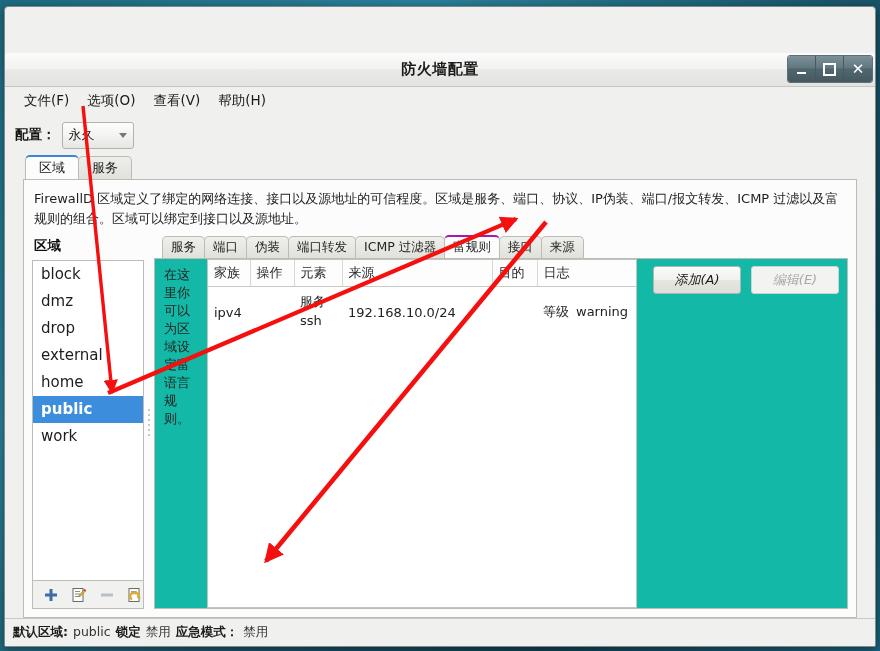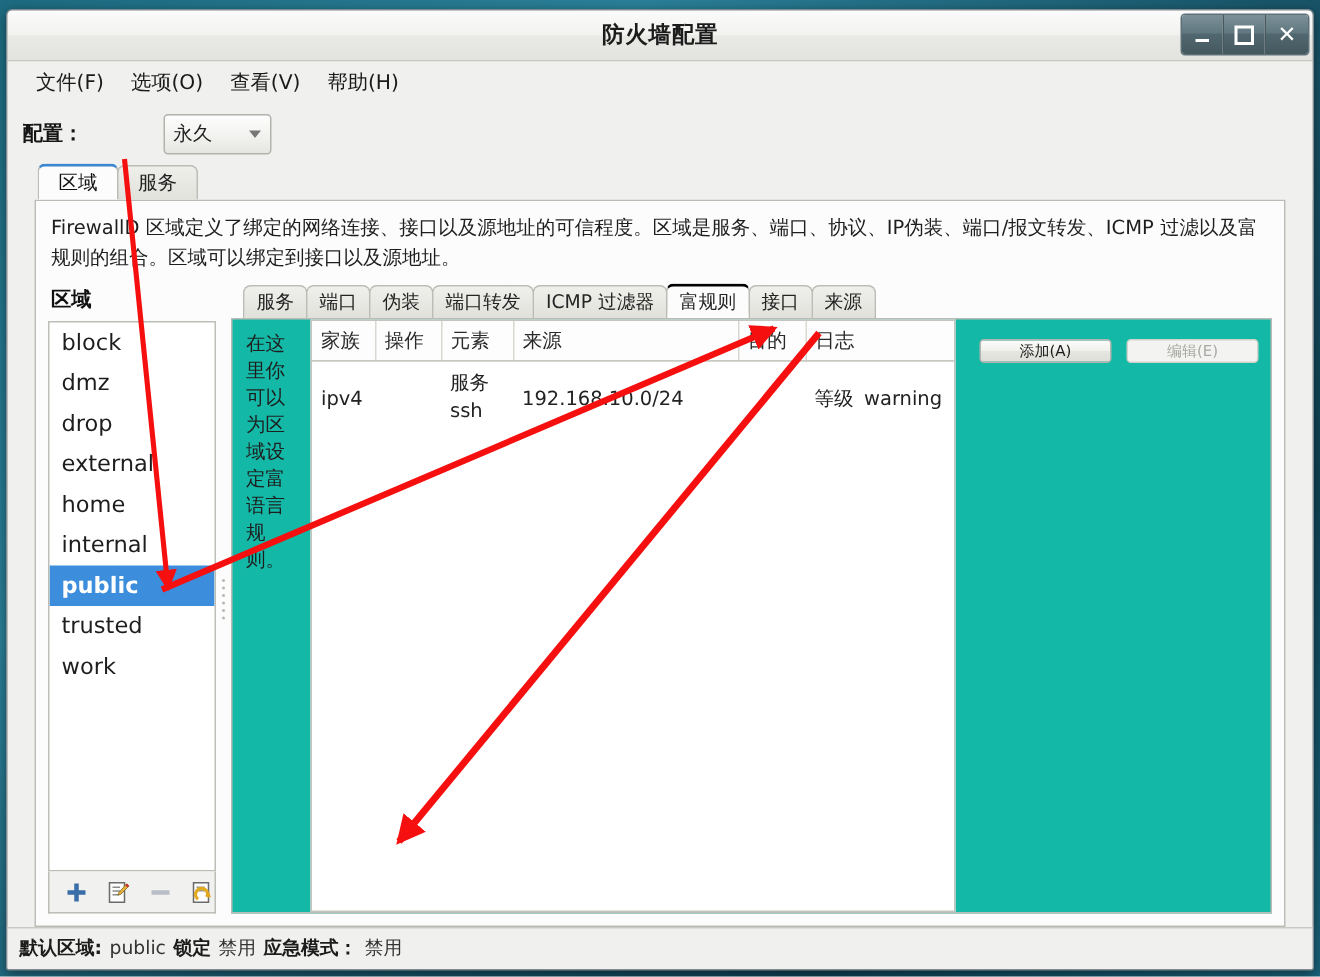--- a/index.html
+++ b/index.html
@@ -25,20 +25,21 @@
     display: flex; flex-direction: column;
     overflow: hidden;
   }
   
   #titlebar {
     height: 34px; flex: 0 0 34px;
     position: relative;
     background: linear-gradient(to bottom, #fbfbfb 0%, #f2f2f0 48%, #e9e9e6 52%, #e3e3e0 100%);
     border-bottom: 1px solid #c6c6c2;
     border-radius: 3px 3px 0 0;
+    margin-top: 46px;
   }
   #title-text {
     position: absolute; left: 0; right: 0; top: 0;
     line-height: 33px; text-align: center;
     font-size: 15px; font-weight: bold; color: #1c1c1c;
     letter-spacing: 0.5px;
   }
   #win-buttons {
     position: absolute; right: 2px; top: 2px;
     display: flex; height: 28px;
@@ -66,21 +67,20 @@
     background: #f0f0ee;
     font-size: 13.5px; color: #1a1a1a;
   }
   .menu-item { padding: 2px 9px; cursor: default; }
   
   #configrow {
     height: 40px; flex: 0 0 40px;
     display: flex; align-items: center;
     padding-left: 10px;
     background: #f0f0ee;
-    gap: 47px;
   }
   #config-label { font-size: 13.5px; font-weight: bold; color: #151515; margin-right: 6px; }
   #config-select {
     width: 72px; height: 27px;
     border: 1px solid #b3b3ad;
     border-radius: 3px;
     background: linear-gradient(to bottom, #fdfdfd 0%, #f3f3f1 50%, #e6e6e2 100%);
     display: flex; align-items: center;
     padding: 0 6px;
     font-size: 13px; color: #222;
@@ -179,21 +179,21 @@
     font-size: 12.5px; color: #242424;
     border: 1px solid #bcbcb6; border-bottom: none;
     border-radius: 5px 5px 0 0;
     background: linear-gradient(to bottom, #efefeb 0%, #e1e1dc 100%);
     margin-right: -1px;
     white-space: nowrap;
     cursor: pointer;
   }
   .itab.active {
     background: #fcfcfc;
-    border-top: 2px solid #000000;
+    border-top: 2px solid #a21caf;
     height: 23px; z-index: 4;
   }
   #inner-panel {
     flex: 1 1 auto;
     border: 1px solid #bcbcb6;
     background: #14b8a6;
     display: flex; 
     min-height: 0;
     position: relative; z-index: 2; justify-content: center;
   }
@@ -219,27 +219,28 @@
     vertical-align: middle;
   }
   .cell-stack { display: flex; flex-direction: column; line-height: 1.45; }
   .cell-inline { display: flex; gap: 7px; align-items: baseline; }
   #action-row {
     flex: 0 0 42px; height: 42px;
     display: flex; align-items: center; gap: 10px;
     padding: 0 8px;
   }
   .btn {
-    min-width: 88px; height: 16px;
+    min-width: 88px; height: 28px;
     padding: 0 14px;
     border: 1px solid #b5b5af; border-radius: 3px;
     background: linear-gradient(to bottom, #fbfbfa 0%, #f1f1ee 48%, #e6e6e1 52%, #dededa 100%);
-    font-size: 10px; color: #1c1c1c;
+    font-size: 13px; color: #1c1c1c;
     display: flex; align-items: center; justify-content: center;
     cursor: pointer;
+    font-style: italic;
   }
   .btn.disabled { color: #a8a8a4; background: #f3f3f1; border-color: #d2d2cd; cursor: default; }
   
   #statusbar {
     flex: 0 0 28px; height: 28px;
     display: flex; align-items: center;
     padding: 0 8px;
     border-top: 1px solid #c9c9c3;
     background: #f0f0ee;
     font-size: 12.5px; color: #1c1c1c;
@@ -291,23 +292,21 @@
     <div id="split">
 
       <div id="leftpane">
         <div id="zone-heading">区域</div>
         <div id="zone-list">
           <div class="zone-item">block</div>
           <div class="zone-item">dmz</div>
           <div class="zone-item">drop</div>
           <div class="zone-item">external</div>
           <div class="zone-item">home</div>
-          <div class="zone-item">internal</div>
           <div class="zone-item selected">public</div>
-          <div class="zone-item">trusted</div>
           <div class="zone-item">work</div>
         </div>
         <div id="zone-toolbar">
           <div class="tb-ico">
             <svg width="16" height="16" viewBox="0 0 16 16">
               <rect x="6.5" y="2" width="3" height="12" fill="#3a6ea8"></rect>
               <rect x="2" y="6.5" width="12" height="3" fill="#3a6ea8"></rect>
             </svg>
           </div>
           <div class="tb-ico">

